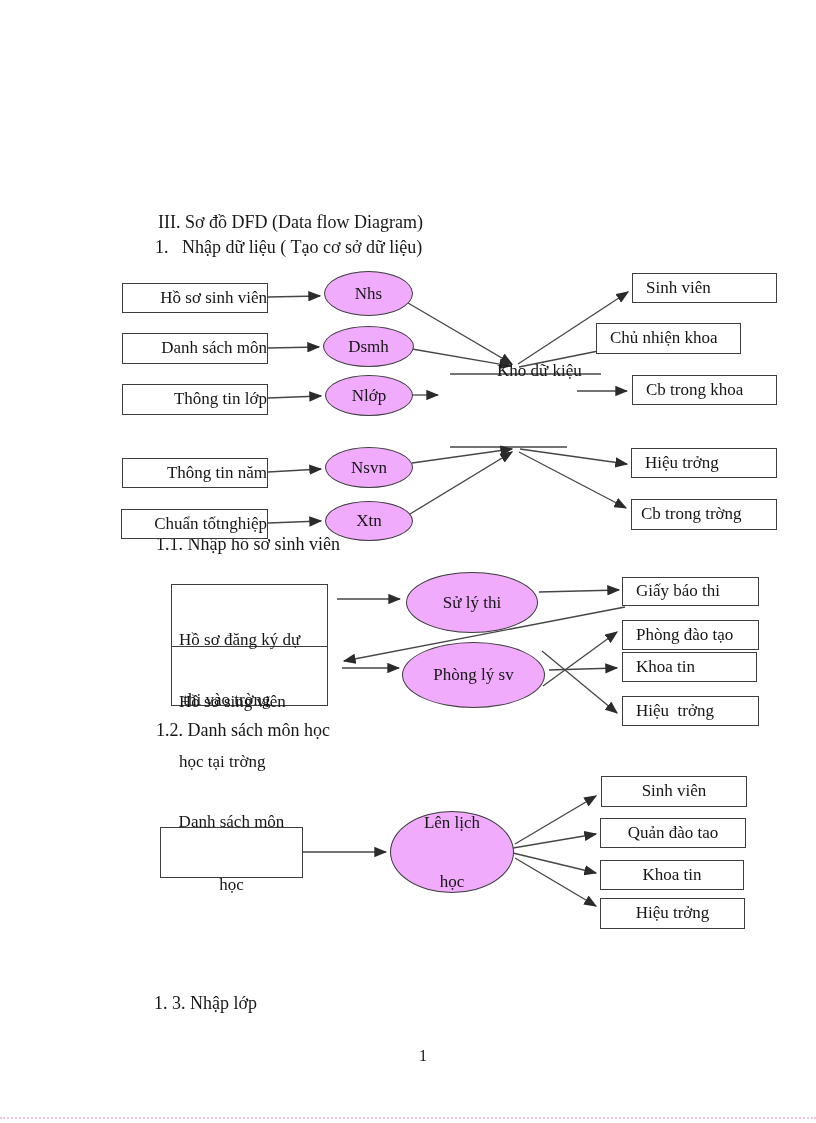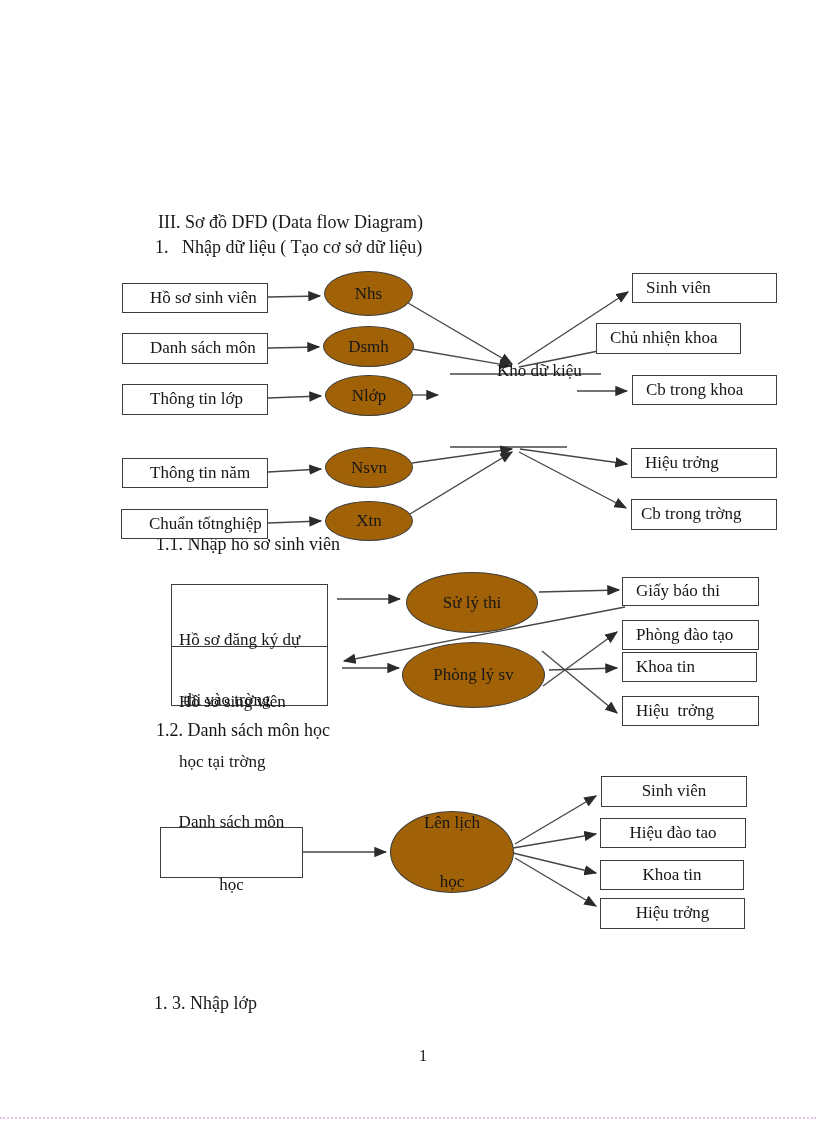--- a/index.html
+++ b/index.html
@@ -8,25 +8,25 @@
     margin:0 auto;overflow:hidden;
     font-family:"Liberation Serif","DejaVu Serif",serif;color:#161616;
   }
   .heading{position:absolute;font-size:18px;white-space:pre;z-index:1;}
   .connectors{position:absolute;left:0;top:0;z-index:2;pointer-events:none;}
   .box{
     position:absolute;box-sizing:border-box;background:#fff;
     border:1.4px solid #3d3d3d;display:flex;align-items:center;
     font-size:17px;line-height:1.1;white-space:pre;z-index:3;
   }
-  .box.padL{padding-left:27px;}
+  .box.padL{padding-left:18px;justify-content:flex-end;}
   .box.padL2{padding-left:13px;}
   .box.center{justify-content:center;text-align:center;}
   .ellipse{
-    position:absolute;box-sizing:border-box;background:#a16207;
+    position:absolute;box-sizing:border-box;background:#f0abfc;
     border:1.4px solid #3d3d3d;border-radius:50%;
     display:flex;align-items:center;justify-content:center;text-align:center;
     font-size:17px;line-height:1.15;white-space:pre;z-index:3;
   }
   .multiline{display:block;}
   .bigbox{
     position:absolute;box-sizing:border-box;background:#fff;
     border:1.4px solid #3d3d3d;z-index:3;font-size:17px;line-height:20px;
   }
   .bigbox .cell{box-sizing:border-box;padding:5px 3px 0 7px;white-space:pre;}
@@ -145,17 +145,17 @@
   </div>
 
   <div class="ellipse" style="left:390px;top:811px;width:124px;height:82px;">
     <span>
       <span class="multiline">Lên lịch</span>
       <span class="multiline">học</span>
     </span>
   </div>
 
   <div class="box center" style="left:601px;top:776px;width:146px;height:31px;"><span>Sinh viên</span></div>
-  <div class="box center" style="left:600px;top:818px;width:146px;height:30px;"><span>Hiệu đào tao</span></div>
+  <div class="box center" style="left:600px;top:818px;width:146px;height:30px;"><span>Quản đào tao</span></div>
   <div class="box center" style="left:600px;top:860px;width:144px;height:30px;"><span>Khoa tin</span></div>
   <div class="box center" style="left:600px;top:898px;width:145px;height:31px;"><span>Hiệu trởng</span></div>
 
 </div>
 
 </body></html>

